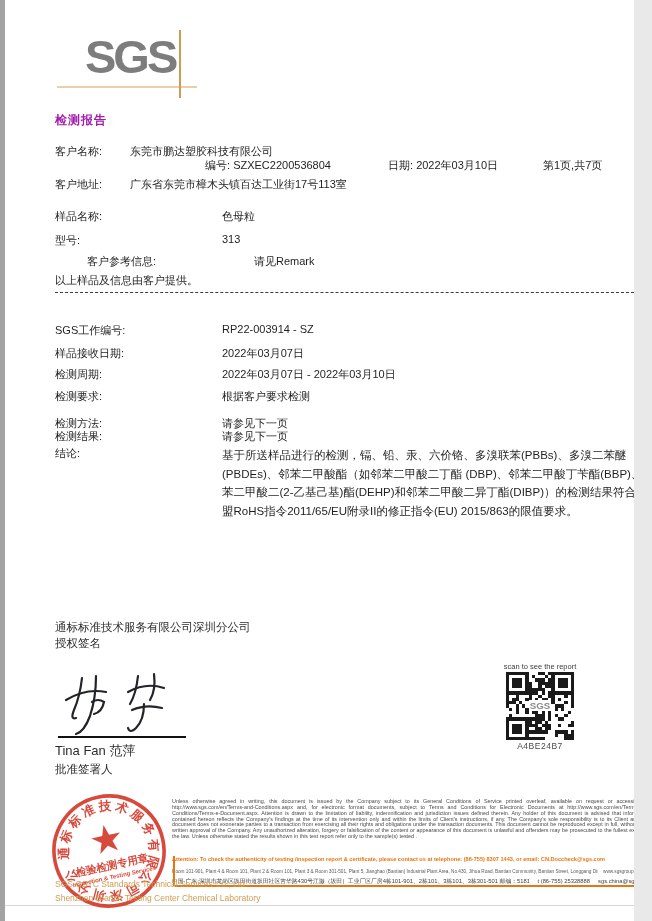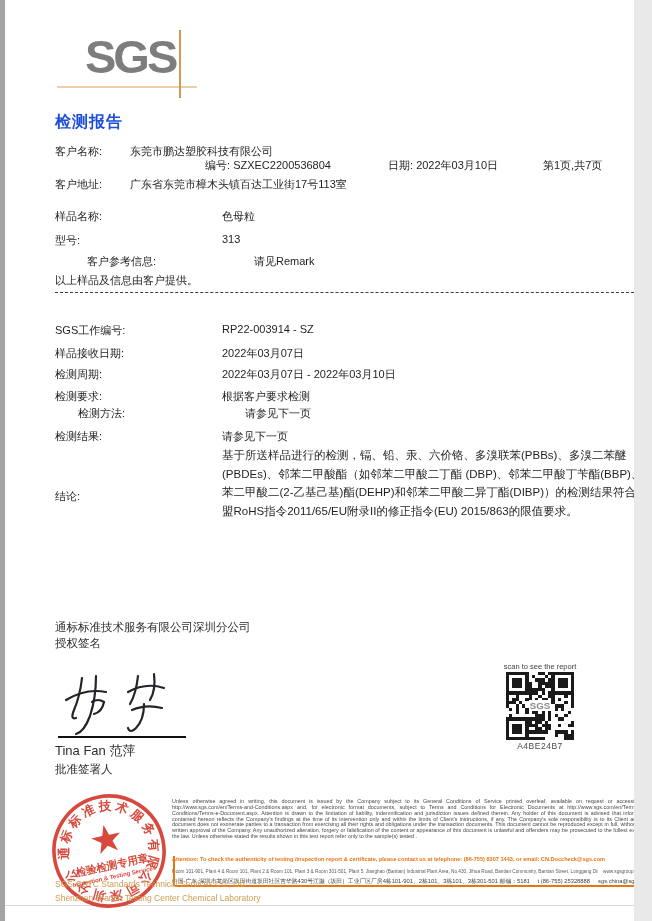--- a/index.html
+++ b/index.html
@@ -8,37 +8,37 @@
   .abs{position:absolute;}
   .edge-left{left:0;top:0;width:5px;height:921px;background:#a3a3a3;}
   .edge-bottom{left:5px;top:905px;width:647px;height:1px;background:#d8d8d8;}
 
   
   .logo-text{left:85px;top:33px;font-size:47px;font-weight:bold;color:#7d7d7d;letter-spacing:-3px;line-height:1;}
   .logo-hline{left:57px;top:86px;width:140px;height:2px;background:#eccfa7;}
   .logo-vline{left:179px;top:30px;width:2px;height:68px;background:#cf9b52;}
 
   
-  .doc-title{left:55px;top:112px;font-size:16px;font-weight:bold;color:#1d4ed8;letter-spacing:1px;}
+  .doc-title{left:55px;top:112px;font-size:12px;font-weight:bold;color:#a21caf;letter-spacing:1px;}
   .hdr{font-size:11px;color:#1f1f1f;margin-top:38px;}
   .hdr-no{left:205px;top:120px;}
   .hdr-date{left:388px;top:120px;}
   .hdr-pages{left:543px;top:120px;}
 
   .row{font-size:11px;color:#1f1f1f;}
   .lbl{position:absolute;left:55px;white-space:nowrap;}
   .val1{position:absolute;left:130px;white-space:nowrap;}
   .val2{position:absolute;left:222px;white-space:nowrap;}
   .r-name{top:144px;}.r-addr{top:177px;}
   .r-sample{top:209px;}.r-model{top:233px;}.r-ref{top:254px;margin-left:32px;}
   .r-note{top:273px;}
   .sep{left:55px;top:292px;width:594px;border-top:1.2px dashed #3c3c3c;height:0;}
 
   .r-job{top:323px;}.r-recv{top:346px;}.r-period{top:367px;}.r-req{top:389px;}
-  .r-method{top:406px;margin-left:23px;}.r-result{top:429px;}.r-conc{top:446px;margin-top:43px;}
+  .r-method{top:416px;}.r-result{top:429px;}.r-conc{top:446px;}
   .conclusion{left:222px;top:446px;width:432px;font-size:11.5px;line-height:18.5px;color:#1f1f1f;}
 
   
   .sig-company{left:55px;top:620px;font-size:11.5px;}
   .sig-auth{left:55px;top:636px;font-size:11.5px;}
   .sig-svg{left:52px;top:662px;}
   .sig-line{left:58px;top:736px;width:128px;height:1.6px;background:#111;}
   .sig-name{left:55px;top:742px;font-size:13px;}
   .sig-title{left:55px;top:762px;font-size:11.5px;}
 

